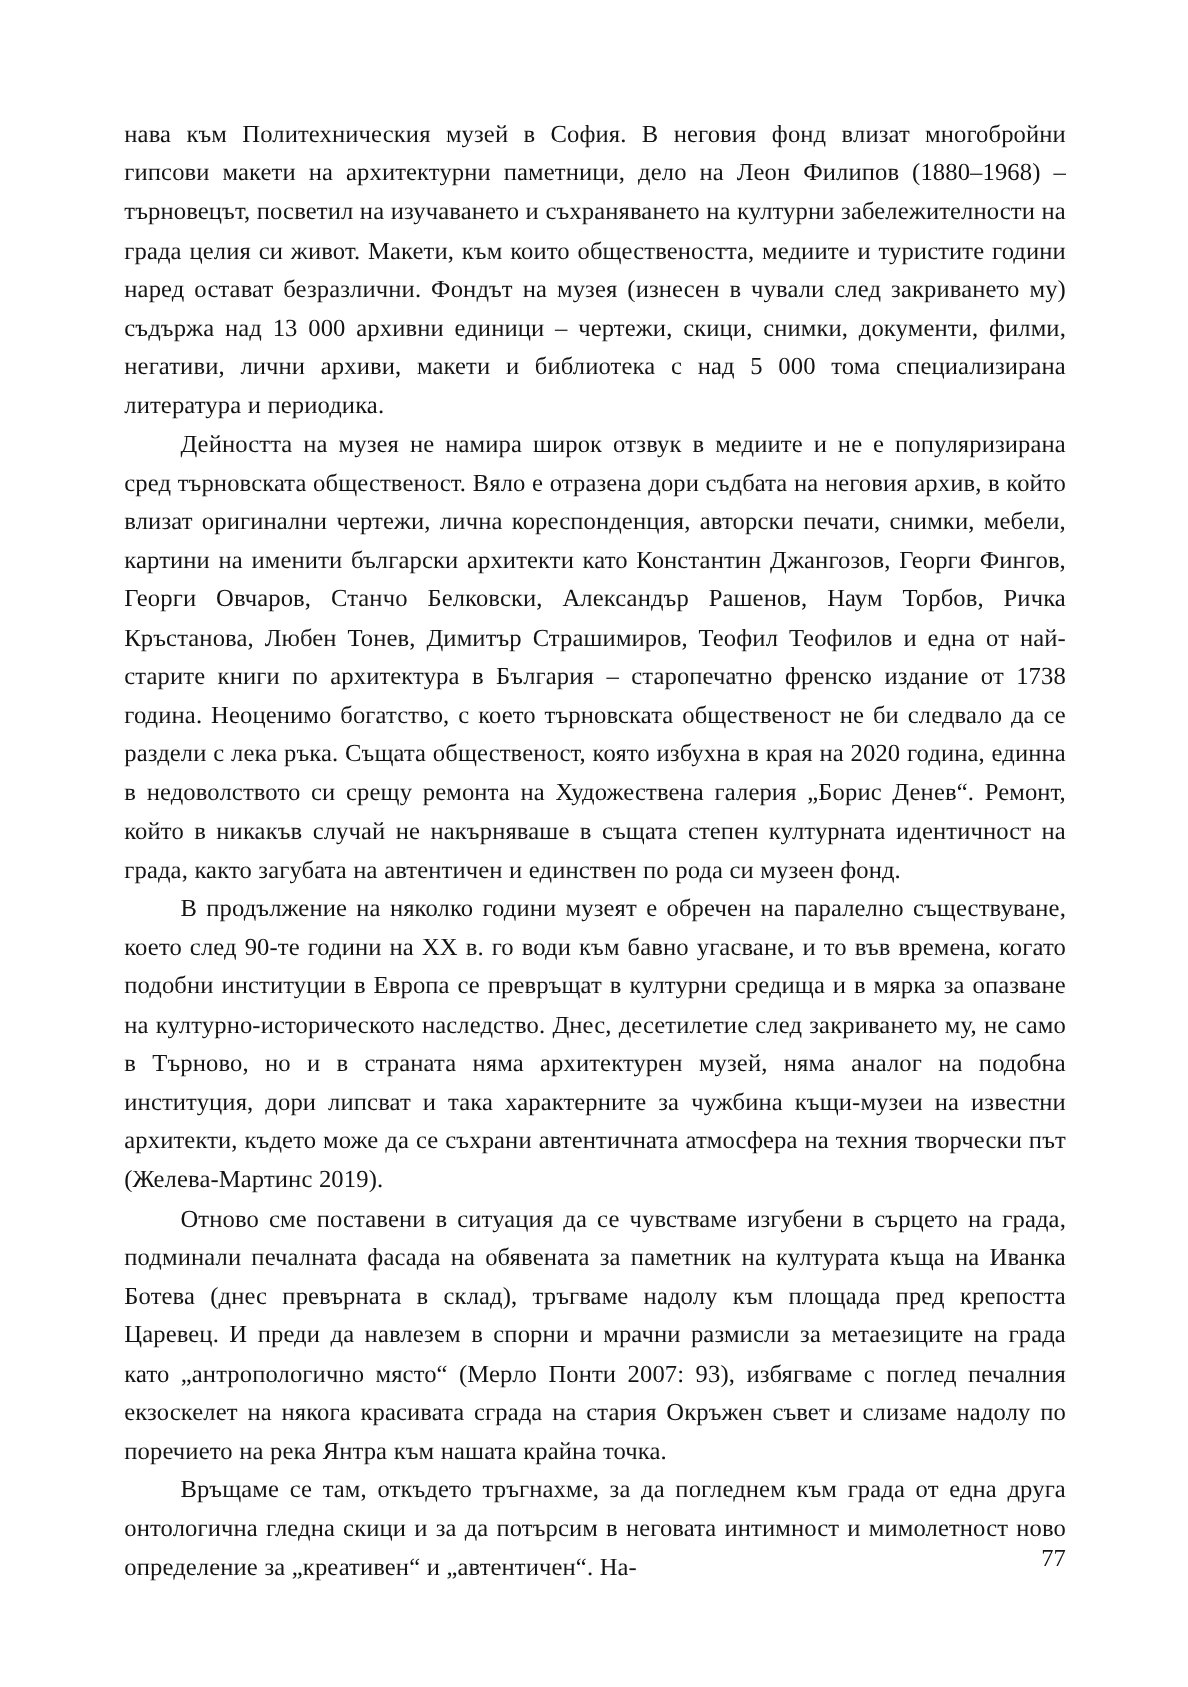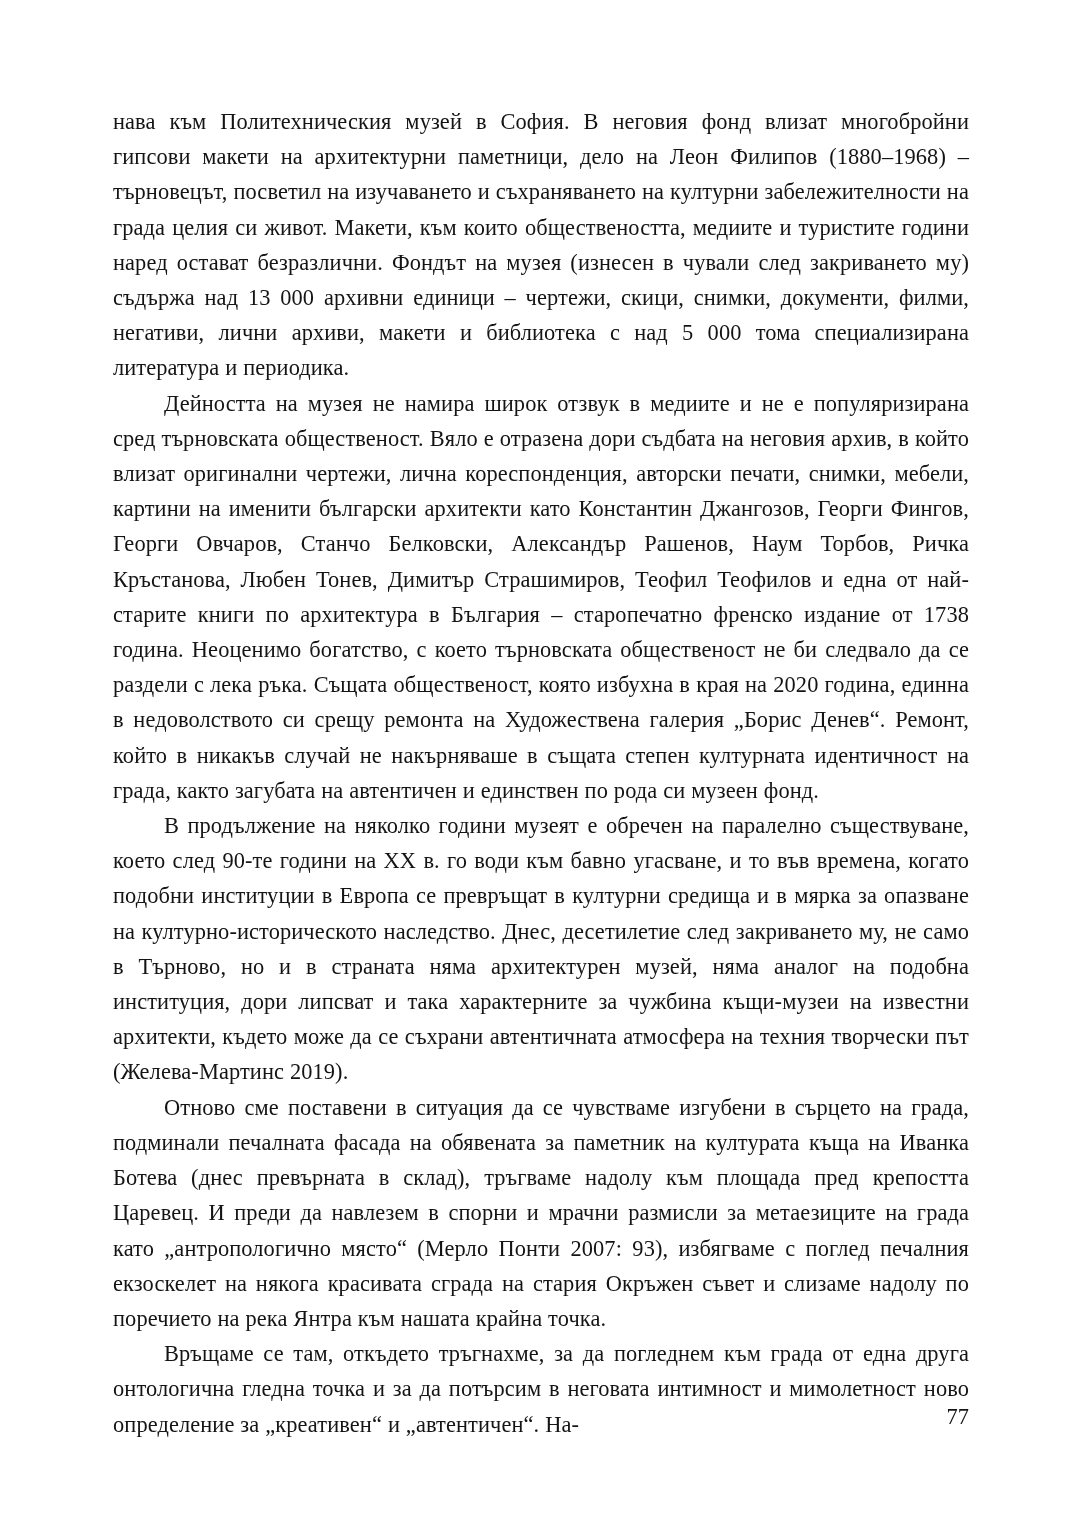--- a/index.html
+++ b/index.html
@@ -50,16 +50,16 @@
 </style>
 </head>
 <body>
 
 <div class="page">
   <div class="text-column">
     <p class="para">нава към Политехническия музей в София. В неговия фонд влизат многобройни гипсови макети на архитектурни паметници, дело на Леон Филипов (1880–1968) – търновецът, посветил на изучаването и съхраняването на културни забележителности на града целия си живот. Макети, към които общественосттa, медиите и туристите години наред остават безразлични. Фондът на музея (изнесен в чували след закриването му) съдържа над 13 000 архивни единици – чертежи, скици,  снимки, документи, филми, негативи, лични архиви, макети и библиотека с над 5 000 тома специализирана литература и периодика.</p>
     <p class="para indent">Дейността на музея не намира широк отзвук в медиите и не е популяризирана сред търновската общественост. Вяло е отразена дори съдбата на неговия архив, в който влизат оригинални чертежи, лична кореспонденция, авторски печати, снимки, мебели, картини на именити български архитекти като Константин Джангозов, Георги Фингов, Георги Овчаров, Станчо Белковски, Александър Рашенов, Наум Торбов, Ричка Кръстанова, Любен Тонев, Димитър Страшимиров, Теофил Теофилов и една от най-старите книги по архитектура в България – старопечатно френско издание от 1738 година. Неоценимо богатство, с което търновската общественост не би следвало да се раздели с лека ръка. Същата общественост, която избухна в края на 2020 година, единна в недоволството си срещу ремонта на Художествена галерия „Борис Денев“. Ремонт, който в никакъв случай не накърняваше в същата степен културната идентичност на града, както загубата на автентичен и единствен по рода си музеен фонд.</p>
     <p class="para indent">В продължение на няколко години музеят е обречен на паралелно съществуване, което след 90-те години на ХХ в. го води към бавно угасване, и то във времена, когато подобни институции в Европа се превръщат в културни средища и в мярка за опазване на културно-историческото наследство. Днес, десетилетие след закриването му, не само в Търново, но и в страната няма архитектурен музей, няма аналог на подобна институция, дори липсват и така характерните за чужбина къщи-музеи на известни архитекти, където може да се съхрани автентичната атмосфера на техния творчески път (Желева-Мартинс 2019).</p>
     <p class="para indent">Отново сме поставени в ситуация да се чувстваме изгубени в сърцето на града, подминали печалната фасада на обявената за паметник на културата къща на Иванка Ботева (днес превърната в склад), тръгваме надолу към площада пред крепостта Царевец. И преди да навлезем в спорни и мрачни размисли за метаезиците на града като „антропологично място“ (Мерло Понти 2007: 93), избягваме с поглед печалния екзоскелет на някога красивата сграда на стария Окръжен съвет и слизаме надолу по поречието на река Янтра към нашата крайна точка.</p>
-    <p class="para indent">Връщаме се там, откъдето тръгнахме, за да погледнем към града от една друга онтологична гледна точка и за да потърсим в неговата интимност и мимолетност ново определение за „креативен“ и „автентичен“. На-</p>
+    <p class="para indent">Връщаме се там, откъдето тръгнахме, за да погледнем към града от една друга онтологична гледна скици и за да потърсим в неговата интимност и мимолетност ново определение за „креативен“ и „автентичен“. На-</p>
   </div>
   <div class="folio">77</div>
 </div>
 
 </body></html>

